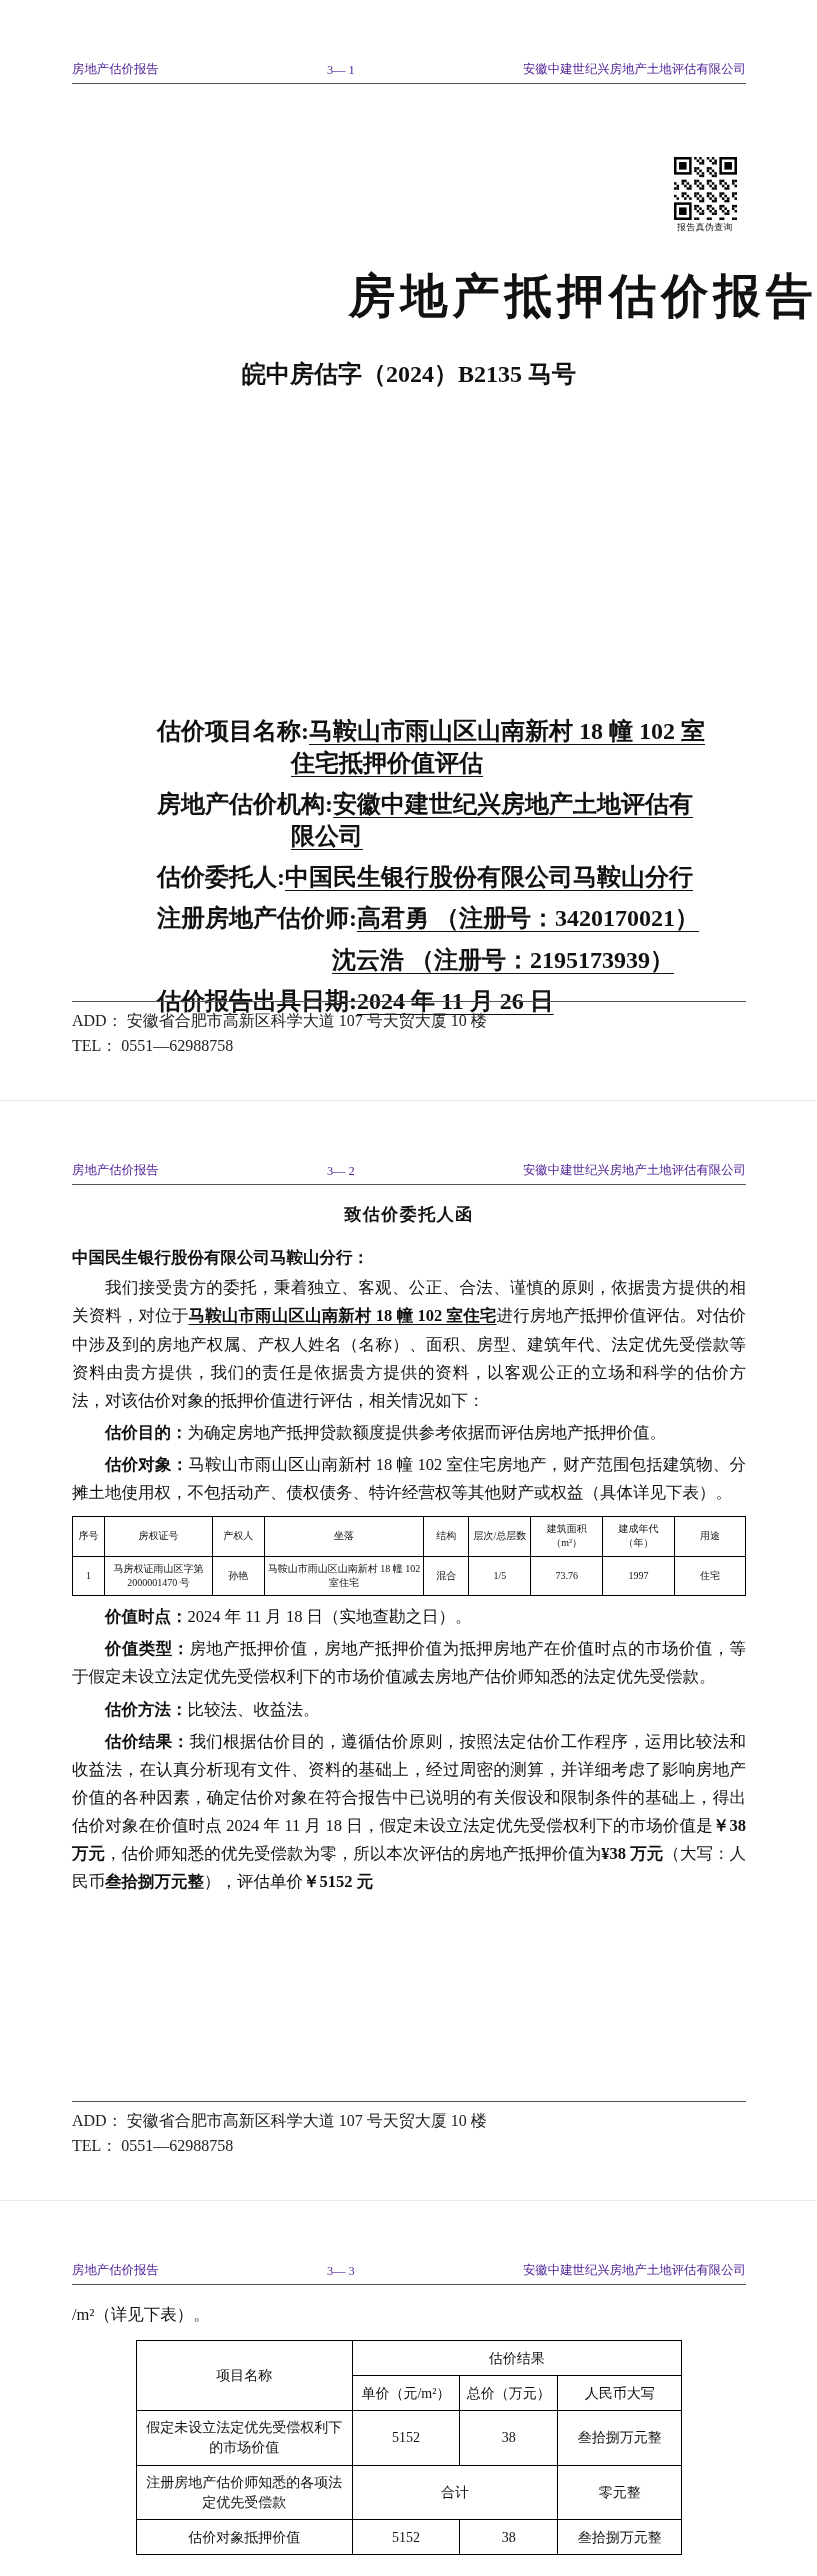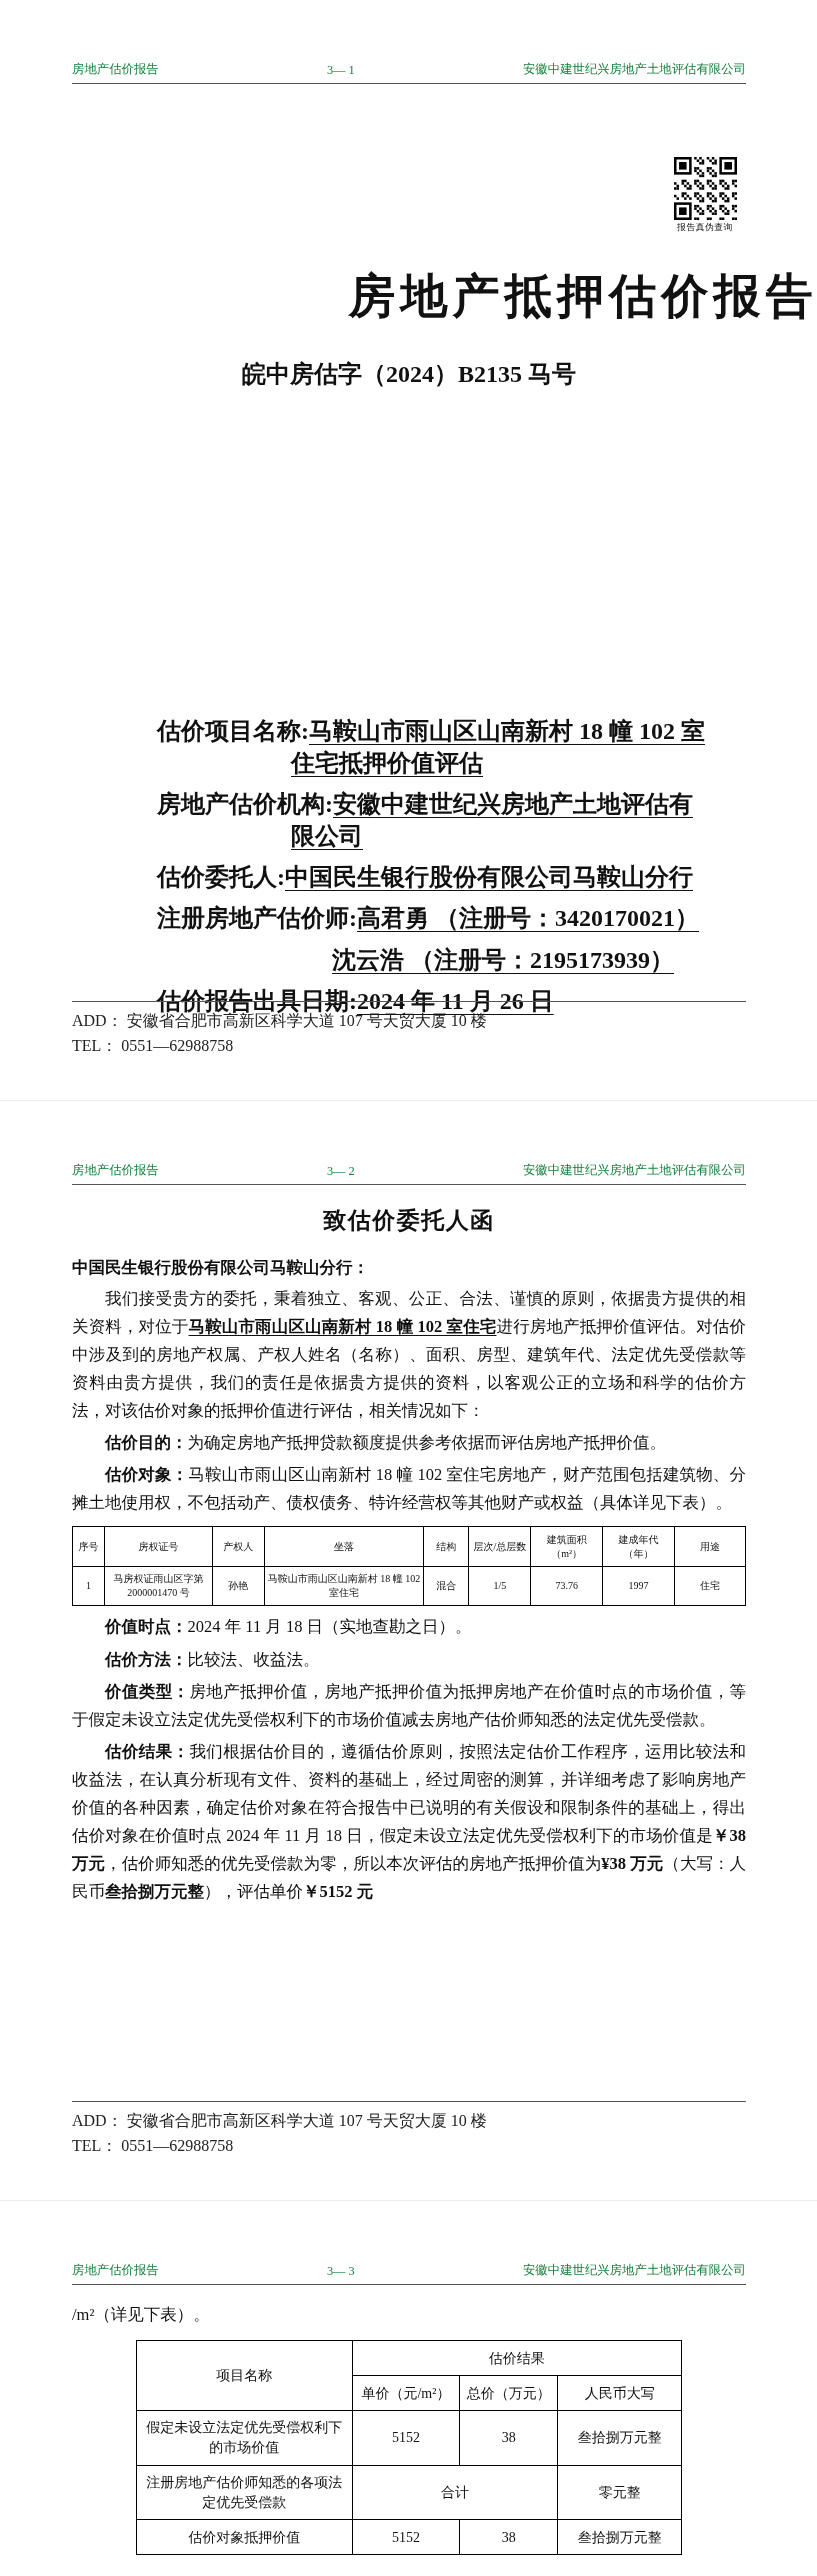--- a/index.html
+++ b/index.html
@@ -16,21 +16,21 @@
     height:1100px;
     background:#fff;
     overflow:hidden;
   }
   .page + .page { border-top:0.5px solid #ececec; }
 
   
   .page-header {
     position:absolute; top:61px; left:72px; right:72px;
     display:flex; justify-content:space-between; align-items:flex-end;
-    font-size:12.4px; color:#15803d;
+    font-size:12.4px; color:#4c1d95;
     border-bottom:1px solid #555; padding-bottom:5.2px;
   }
   .page-footer {
     position:absolute; bottom:41px; left:72px; right:72px;
     border-top:1px solid #555; padding-top:6.2px;
     font-size:16px; line-height:1.6; color:#222;
   }
 
   
   .qr-block { position:absolute; top:157px; right:77px; width:72px; text-align:center; }
@@ -50,21 +50,21 @@
   }
   .field-row { padding-left:134px; text-indent:-134px; margin-bottom:9.3px; }
   .field-row.names-extra { padding-left:175px; text-indent:0; }
   .f-value { text-decoration:underline; text-underline-offset:4.6px; text-decoration-thickness:1px; }
 
   
   .content {
     position:absolute; top:100px; left:72px; right:72px;
     font-size:16.5px; line-height:1.7;
   }
-  .letter-title { text-align:center; font-size:23px; font-weight:bold; letter-spacing:1.5px; margin-bottom:14.4px; }
+  .letter-title { text-align:center; font-size:17px; font-weight:bold; letter-spacing:1.5px; margin-bottom:14.4px; }
   .salutation { font-weight:bold; margin-bottom:2.1px; }
   .body-p { margin-bottom:4.1px; text-align:justify; }
   .ind { text-indent:2em; }
   .lbl { font-weight:bold; }
 
   table { border-collapse:collapse; }
   .subject-table { width:100%; margin:9.3px 0 7.2px 0; font-size:10px; line-height:1.4; }
   .subject-table th, .subject-table td {
     border:0.5px solid #000; padding:5.2px 3.1px; text-align:center; vertical-align:middle; font-weight:normal;
   }
@@ -306,22 +306,22 @@
             <td>混合</td>
             <td>1/5</td>
             <td>73.76</td>
             <td>1997</td>
             <td>住宅</td>
           </tr>
         </tbody>
       </table>
 
       <p class="body-p ind"><span class="lbl">价值时点：</span><span>2024 年 11 月 18 日（实地查勘之日）。</span></p>
+      <p class="body-p ind"><span class="lbl">价值类型：</span><span>房地产抵押价值，房地产抵押价值为抵押房地产在价值时点的市场价值，等于假定未设立法定优先受偿权利下的市场价值减去房地产估价师知悉的法定优先受偿款。</span></p>
       <p class="body-p ind"><span class="lbl">估价方法：</span><span>比较法、收益法。</span></p>
-      <p class="body-p ind"><span class="lbl">价值类型：</span><span>房地产抵押价值，房地产抵押价值为抵押房地产在价值时点的市场价值，等于假定未设立法定优先受偿权利下的市场价值减去房地产估价师知悉的法定优先受偿款。</span></p>
       <p class="body-p ind"><span style="font-weight: bold;">估价结果：</span><span>我们根据估价目的，遵循估价原则，按照法定估价工作程序，运用比较法和收益法，在认真分析现有文件、资料的基础上，经过周密的测算，并详细考虑了影响房地产价值的各种因素，确定估价对象在符合报告中已说明的有关假设和限制条件的基础上，得出估价对象在价值时点 2024 年 11 月 18 日，假定未设立法定优先受偿权利下的市场价值是</span><span style="font-weight: bold;">￥38 万元</span><span>，估价师知悉的优先受偿款为零，所以本次评估的房地产抵押价值为</span><span style="font-weight: bold;">¥38 万元</span><span>（大写：人民币</span><span style="font-weight: bold;">叁拾捌万元整</span><span>），评估单价</span><span style="font-weight: bold;">￥5152 元</span></p>
     </div>
 
     <div class="page-footer">
       <div>ADD： 安徽省合肥市高新区科学大道 107 号天贸大厦 10 楼</div>
       <div>TEL： 0551—62988758</div>
     </div>
   </section>
 
   <section class="page">

